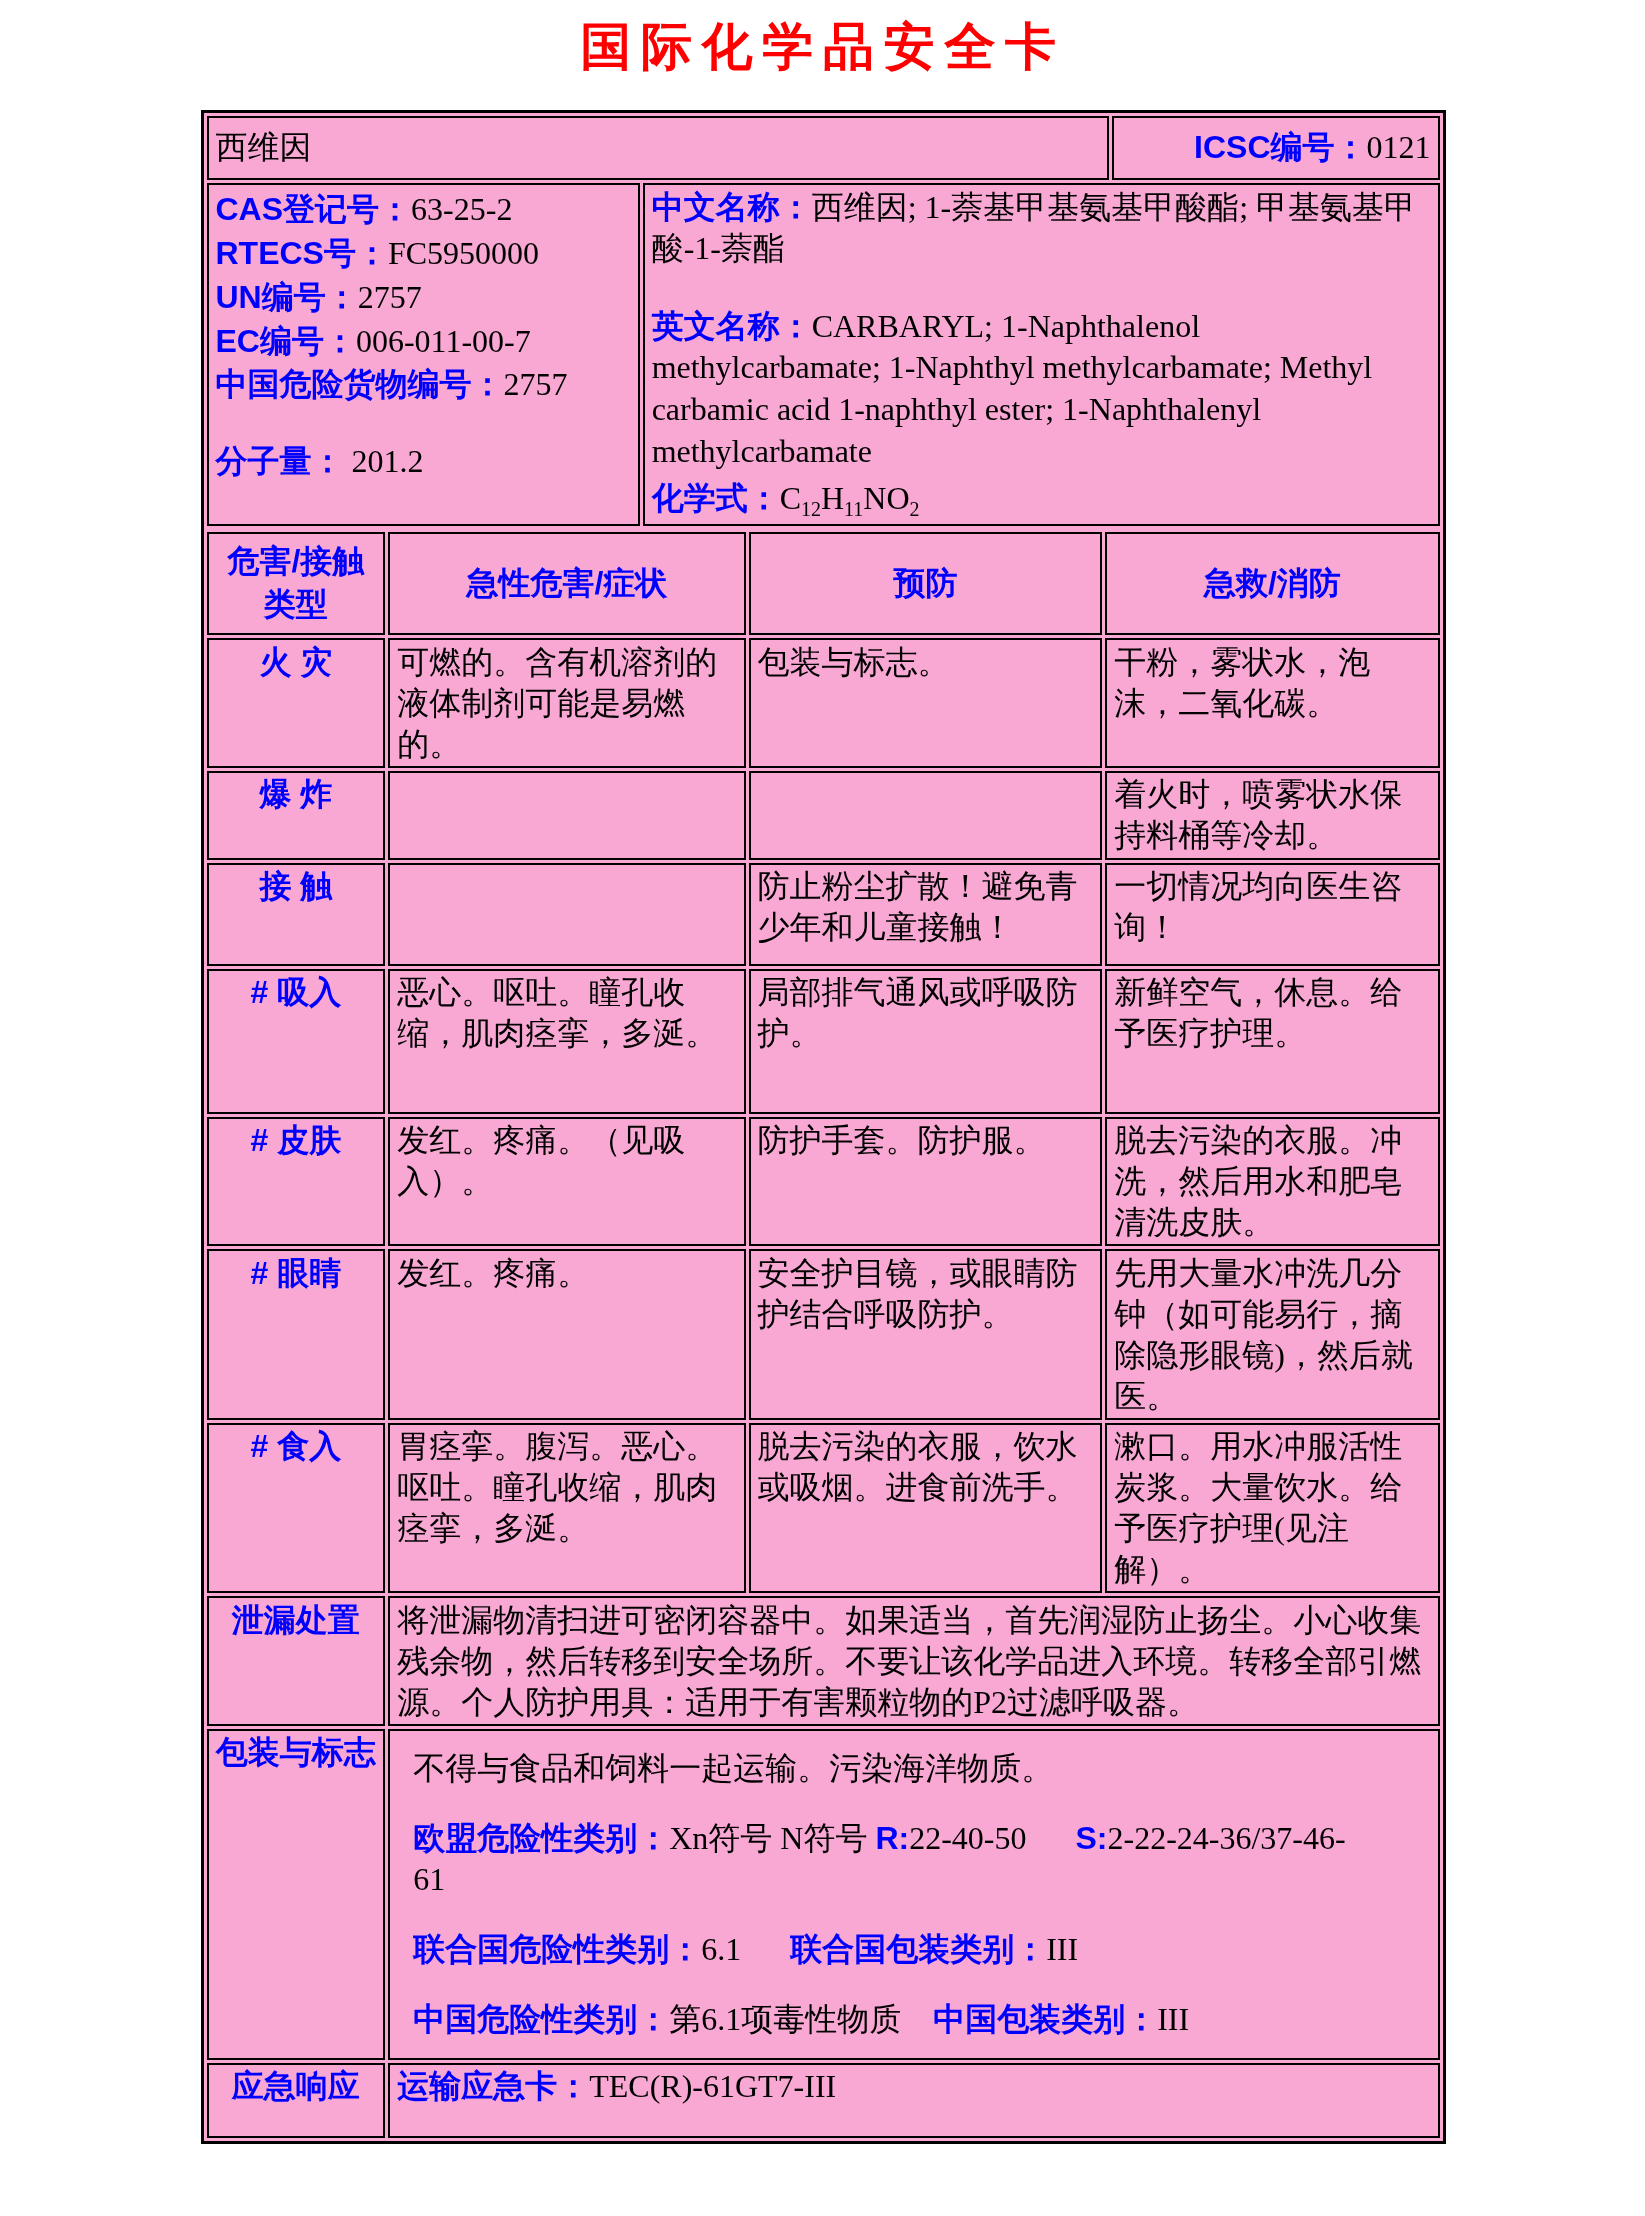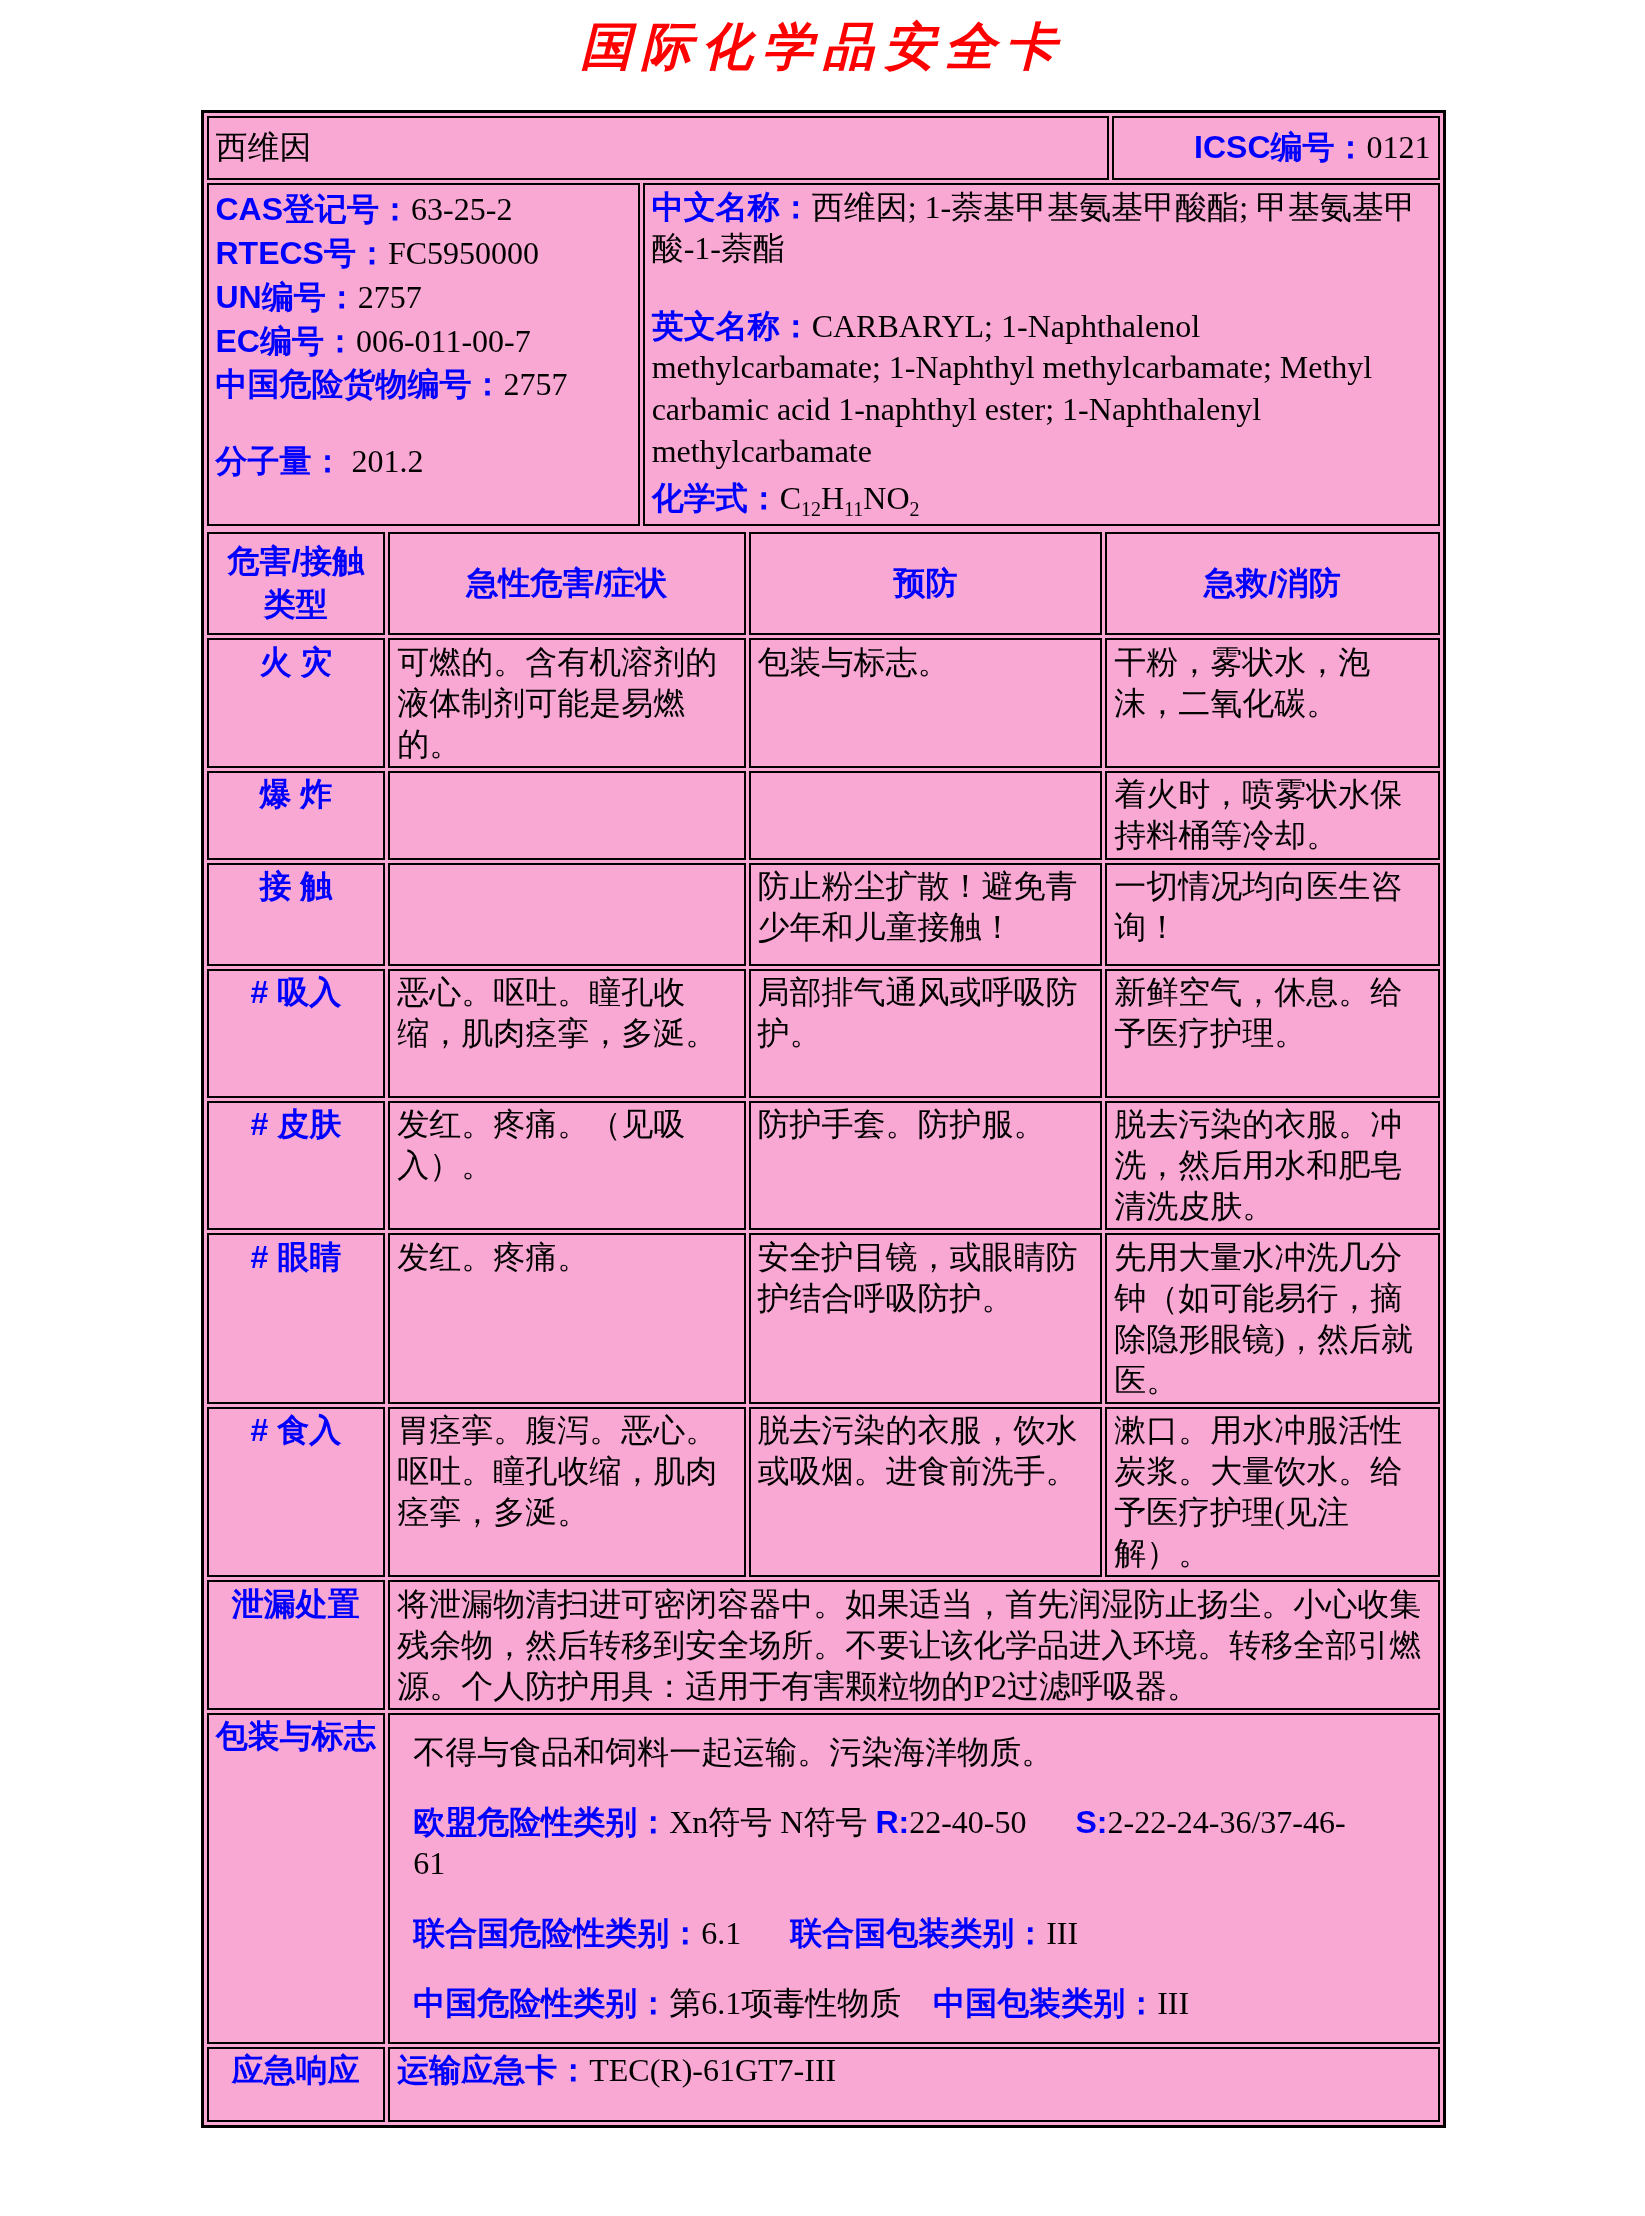--- a/index.html
+++ b/index.html
@@ -15,21 +15,20 @@
     font-size: 32px;
   }
   .page-title {
     margin: 12.5px 0 28px 0;
     text-align: center;
     color: #ff0000;
     font-family: "Liberation Sans", "DejaVu Sans", sans-serif;
     font-weight: bold;
     font-size: 51px;
     letter-spacing: 9.7px;
-    font-style: italic;
   }
   .card {
     width: 1245px;
     margin: 0 auto;
     border: 3.5px solid #000000;
     background: #f9a8d4;
     box-sizing: border-box;
   }
   table.sect {
     width: 100%;
@@ -64,21 +63,21 @@
   .names-cell p.en { margin-top: 36px; }
   .names-cell p.formula { margin-top: 5.5px; }
   sub { font-size: 20px; }
 
   
   .hdrow td { height: 97px; vertical-align: middle; text-align: center; font-size: 32px; line-height: 1.35; }
   .rowlbl { vertical-align: middle; text-align: center; }
   tr.r-fire      { height: 117px; }
   tr.r-explosion { height: 85px; }
   tr.r-exposure  { height: 103px; }
-  tr.r-inhale    { height: 129px; }
+  tr.r-inhale    { height: 145px; }
   tr.r-skin      { height: 123px; }
   tr.r-eyes      { height: 126px; }
   tr.r-ingest    { height: 123px; }
   tr.r-spill     { height: 110px; }
   tr.r-pack      { height: 258px; }
   tr.r-emerg     { height: 75px; }
   tr.r-store     { height: 50px; }
 
   .pk-line { margin: 16px; }
   .pk-line + .pk-line { margin-top: 29px; }

